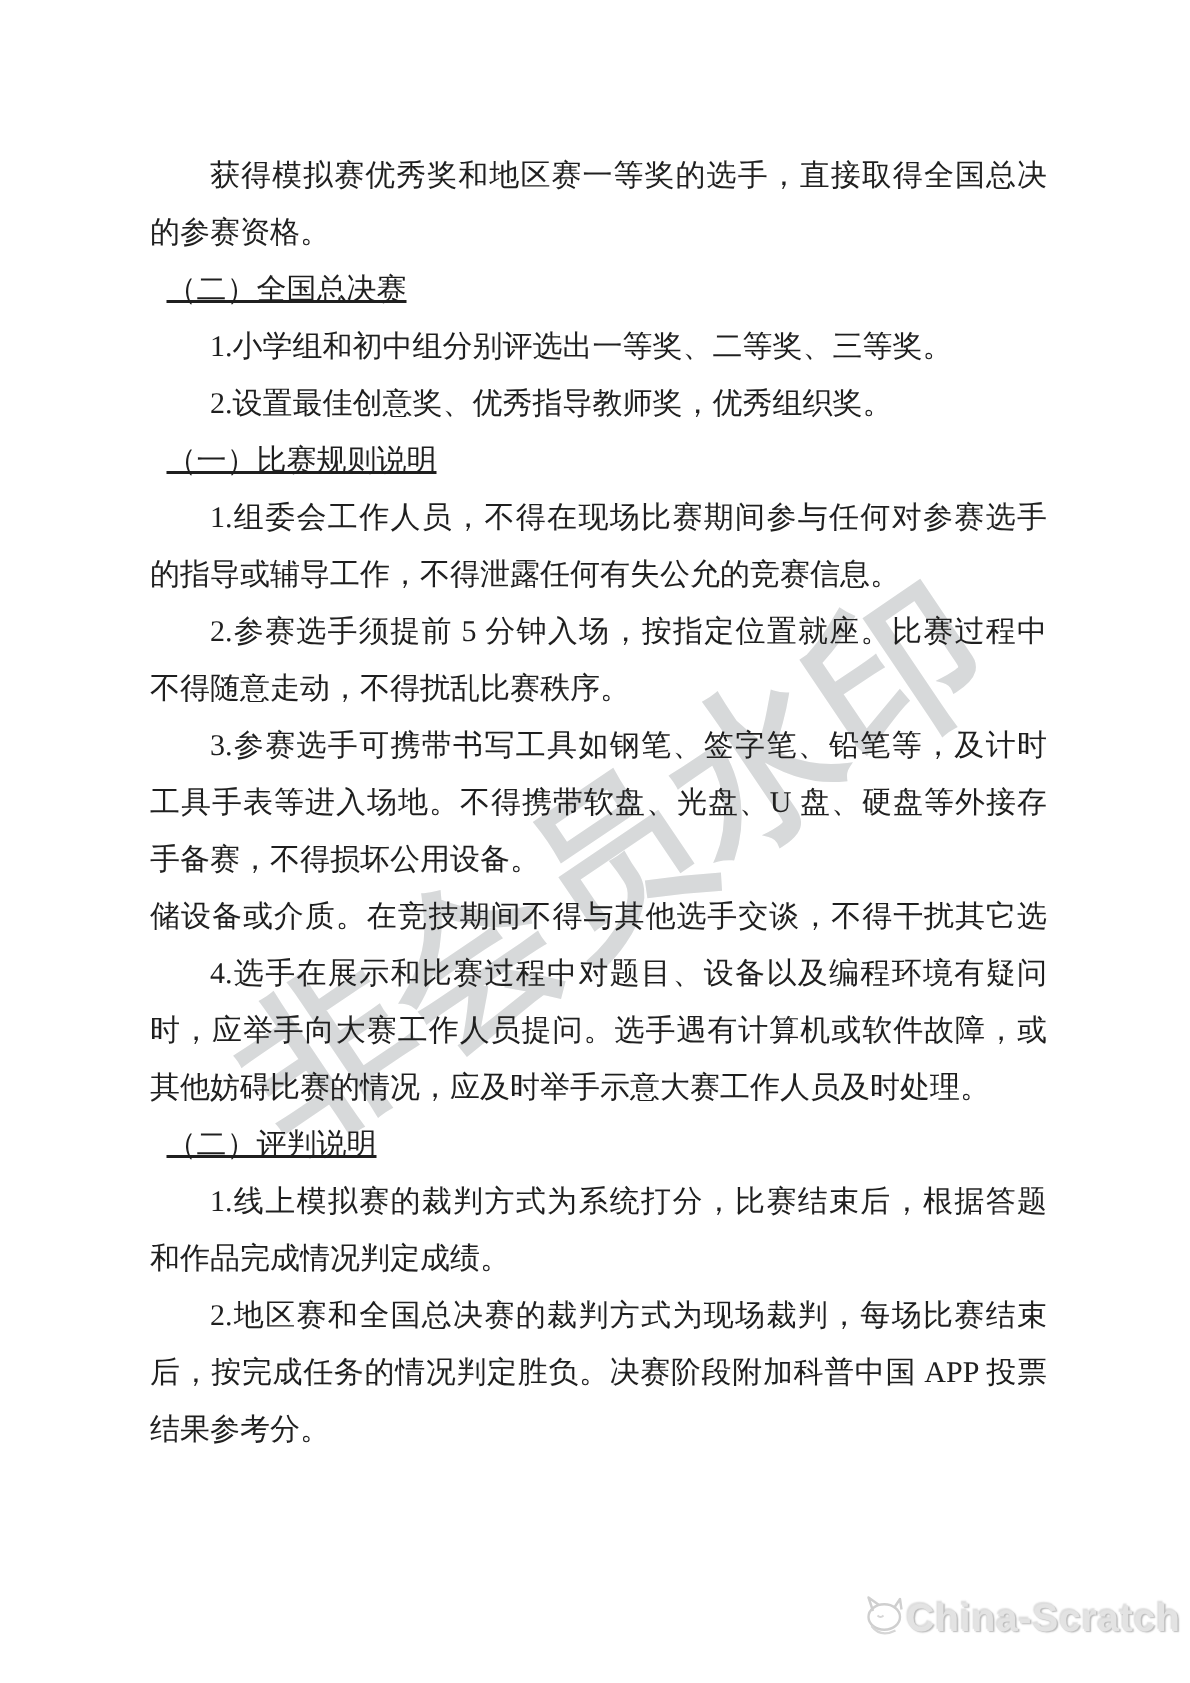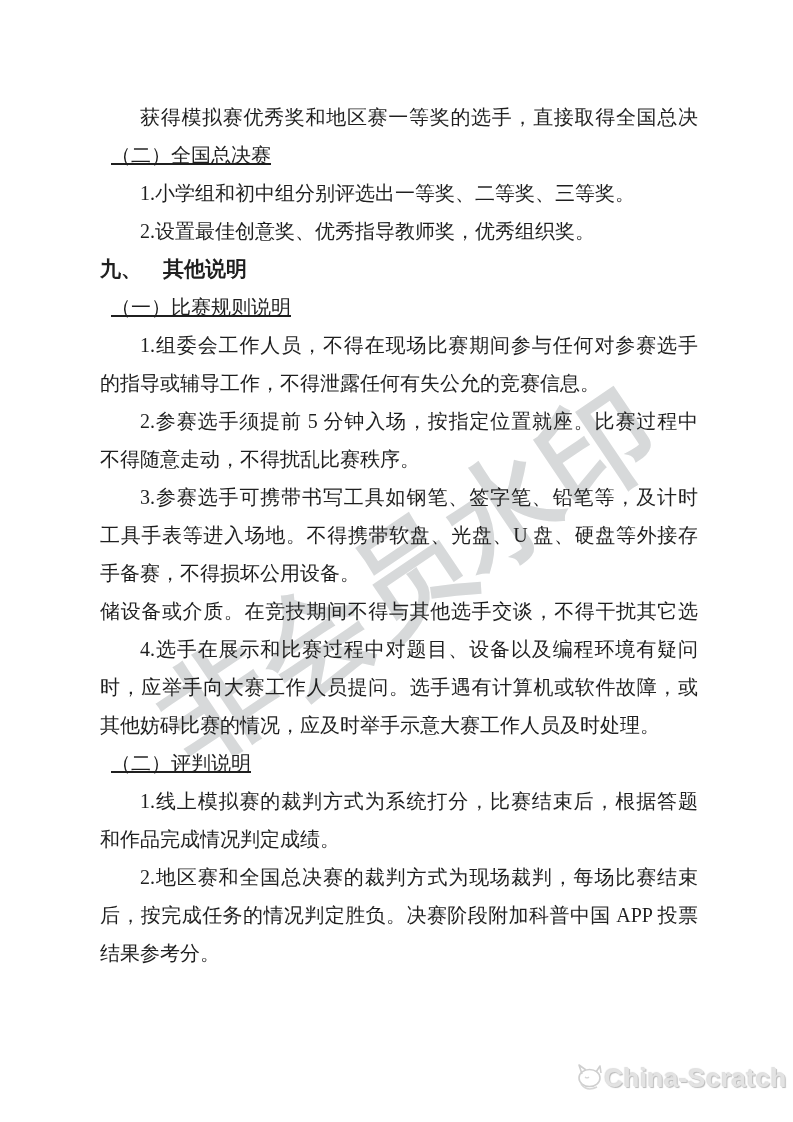--- a/index.html
+++ b/index.html
@@ -65,24 +65,24 @@
 </style>
 </head>
 <body>
 
 <div class="page">
 
   <div class="watermark">非会员水印</div>
 
   <div class="doc">
       <div class="line j ind2">获得模拟赛优秀奖和地区赛一等奖的选手，直接取得全国总决赛</div>
+      <div class="line">的参赛资格。</div>
       <div class="line indp">（二）全国总决赛</div>
       <div class="line ind2">1.小学组和初中组分别评选出一等奖、二等奖、三等奖。</div>
       <div class="line ind2">2.设置最佳创意奖、优秀指导教师奖，优秀组织奖。</div>
-      <div class="line bold">九、　其他说明</div>
       <div class="line indp">（一）比赛规则说明</div>
       <div class="line j ind2">1.组委会工作人员，不得在现场比赛期间参与任何对参赛选手</div>
       <div class="line">的指导或辅导工作，不得泄露任何有失公允的竞赛信息。</div>
       <div class="line j ind2">2.参赛选手须提前 5 分钟入场，按指定位置就座。比赛过程中</div>
       <div class="line">不得随意走动，不得扰乱比赛秩序。</div>
       <div class="line j ind2">3.参赛选手可携带书写工具如钢笔、签字笔、铅笔等，及计时</div>
       <div class="line j">工具手表等进入场地。不得携带软盘、光盘、U 盘、硬盘等外接存</div>
       <div class="line">手备赛，不得损坏公用设备。</div>
       <div class="line j">储设备或介质。在竞技期间不得与其他选手交谈，不得干扰其它选</div>
       <div class="line j ind2">4.选手在展示和比赛过程中对题目、设备以及编程环境有疑问</div>

